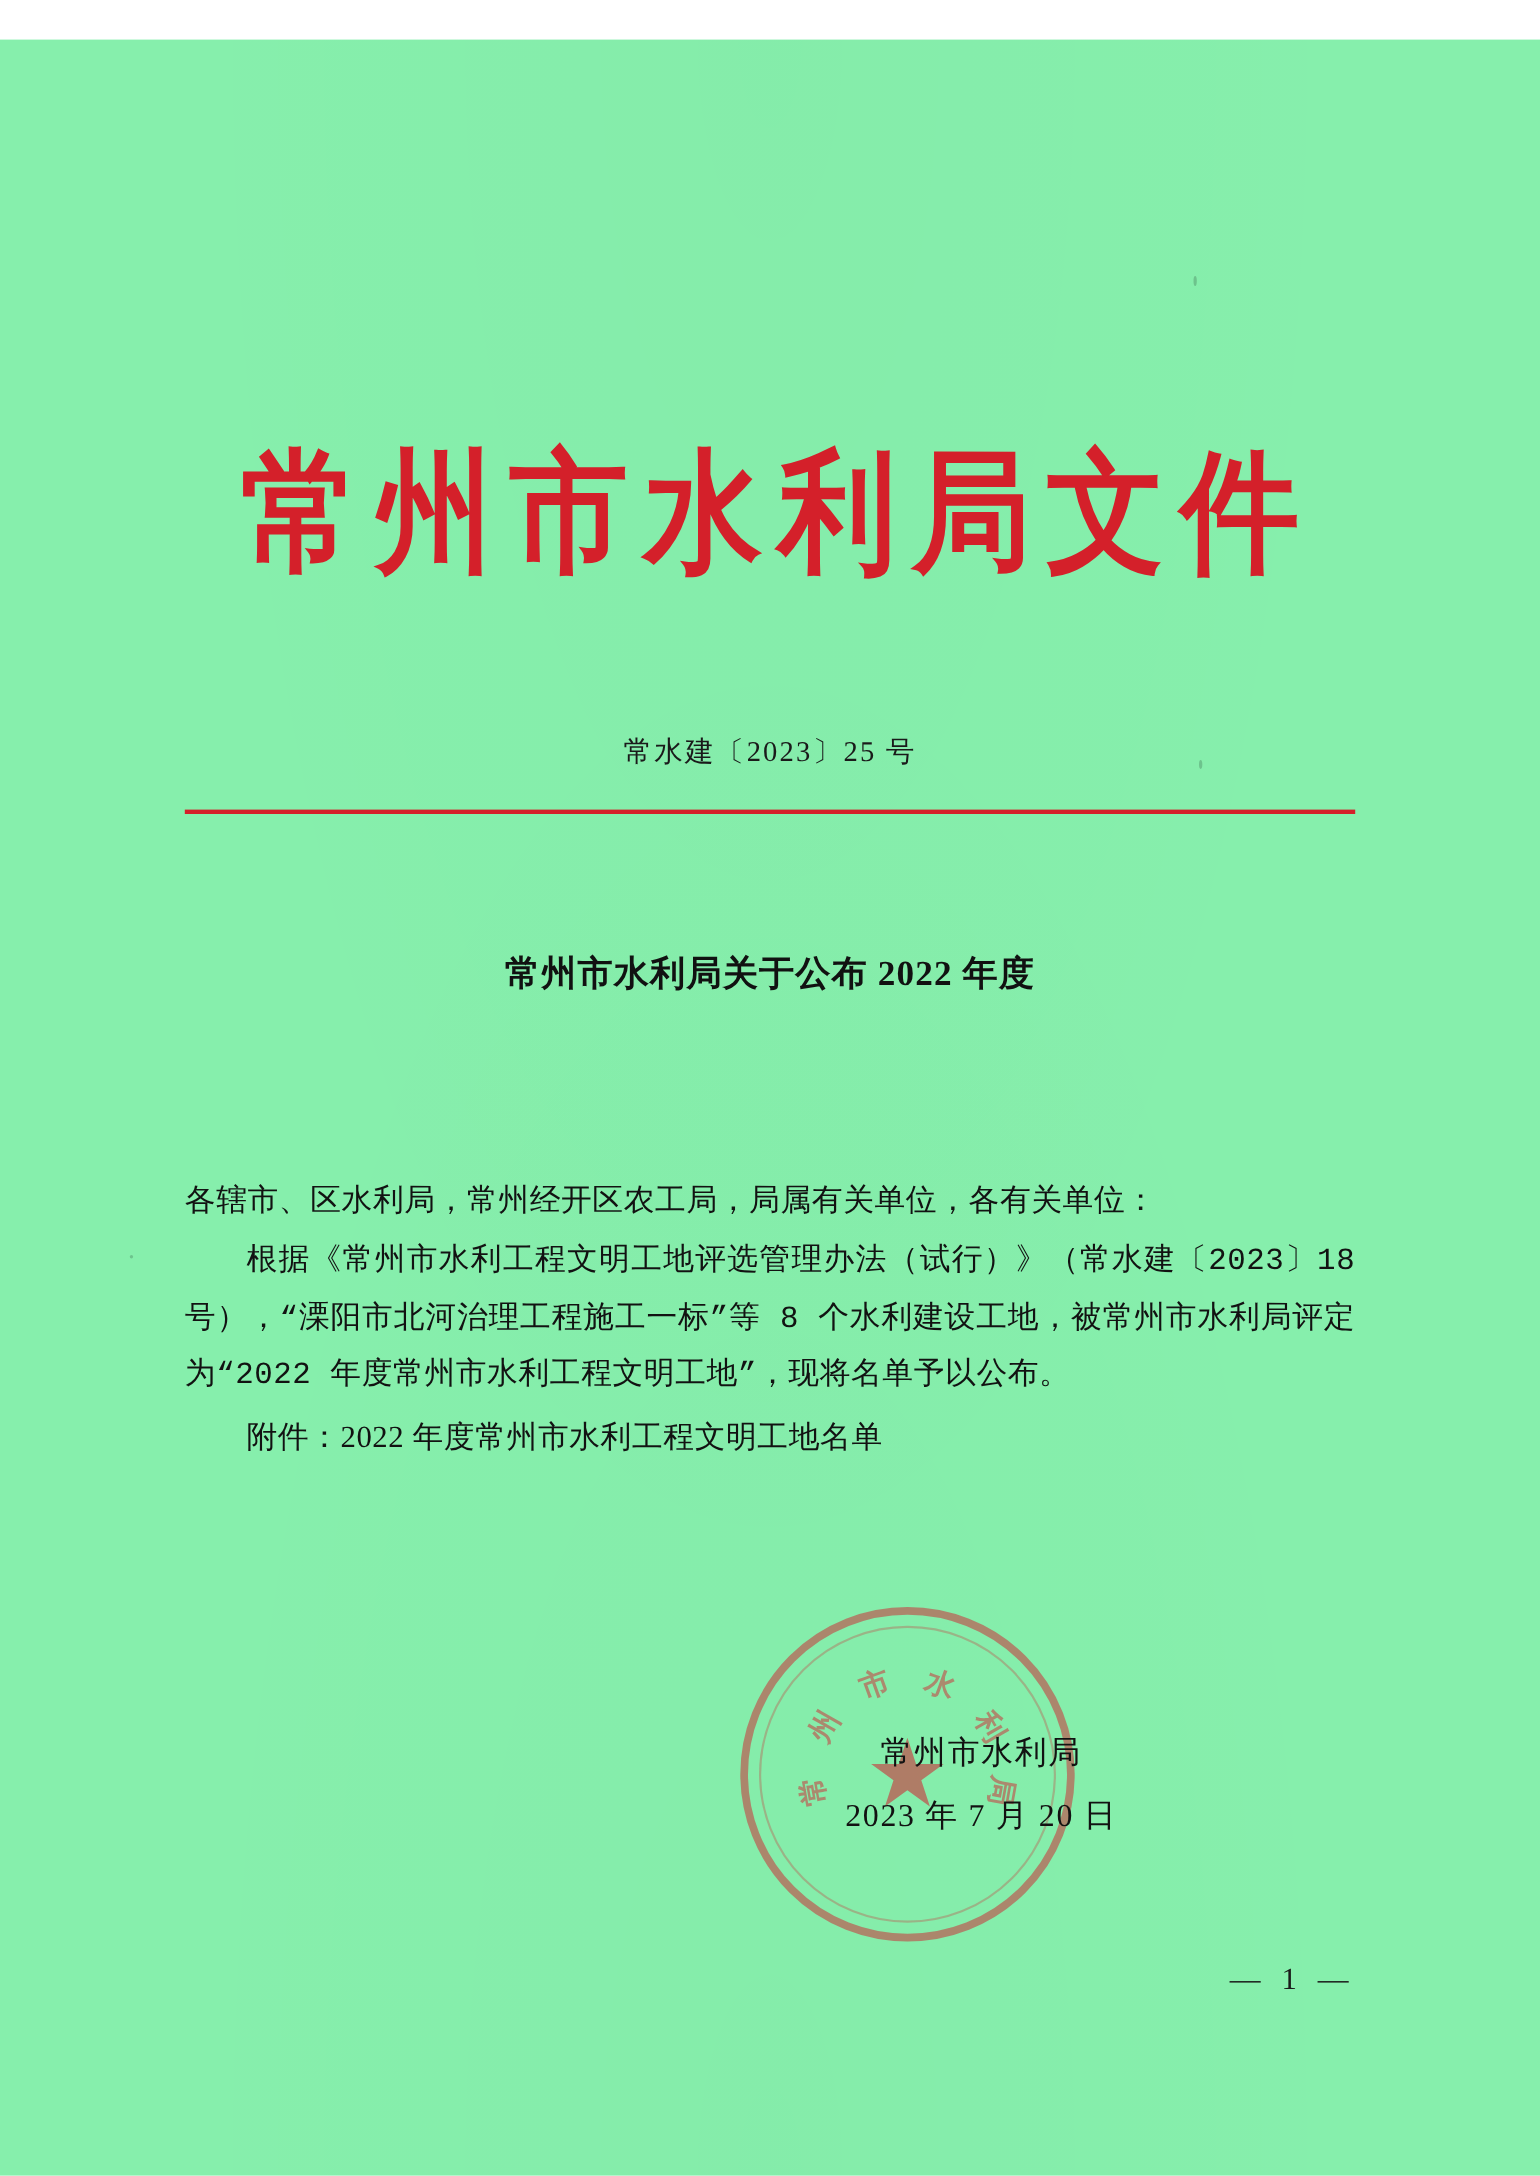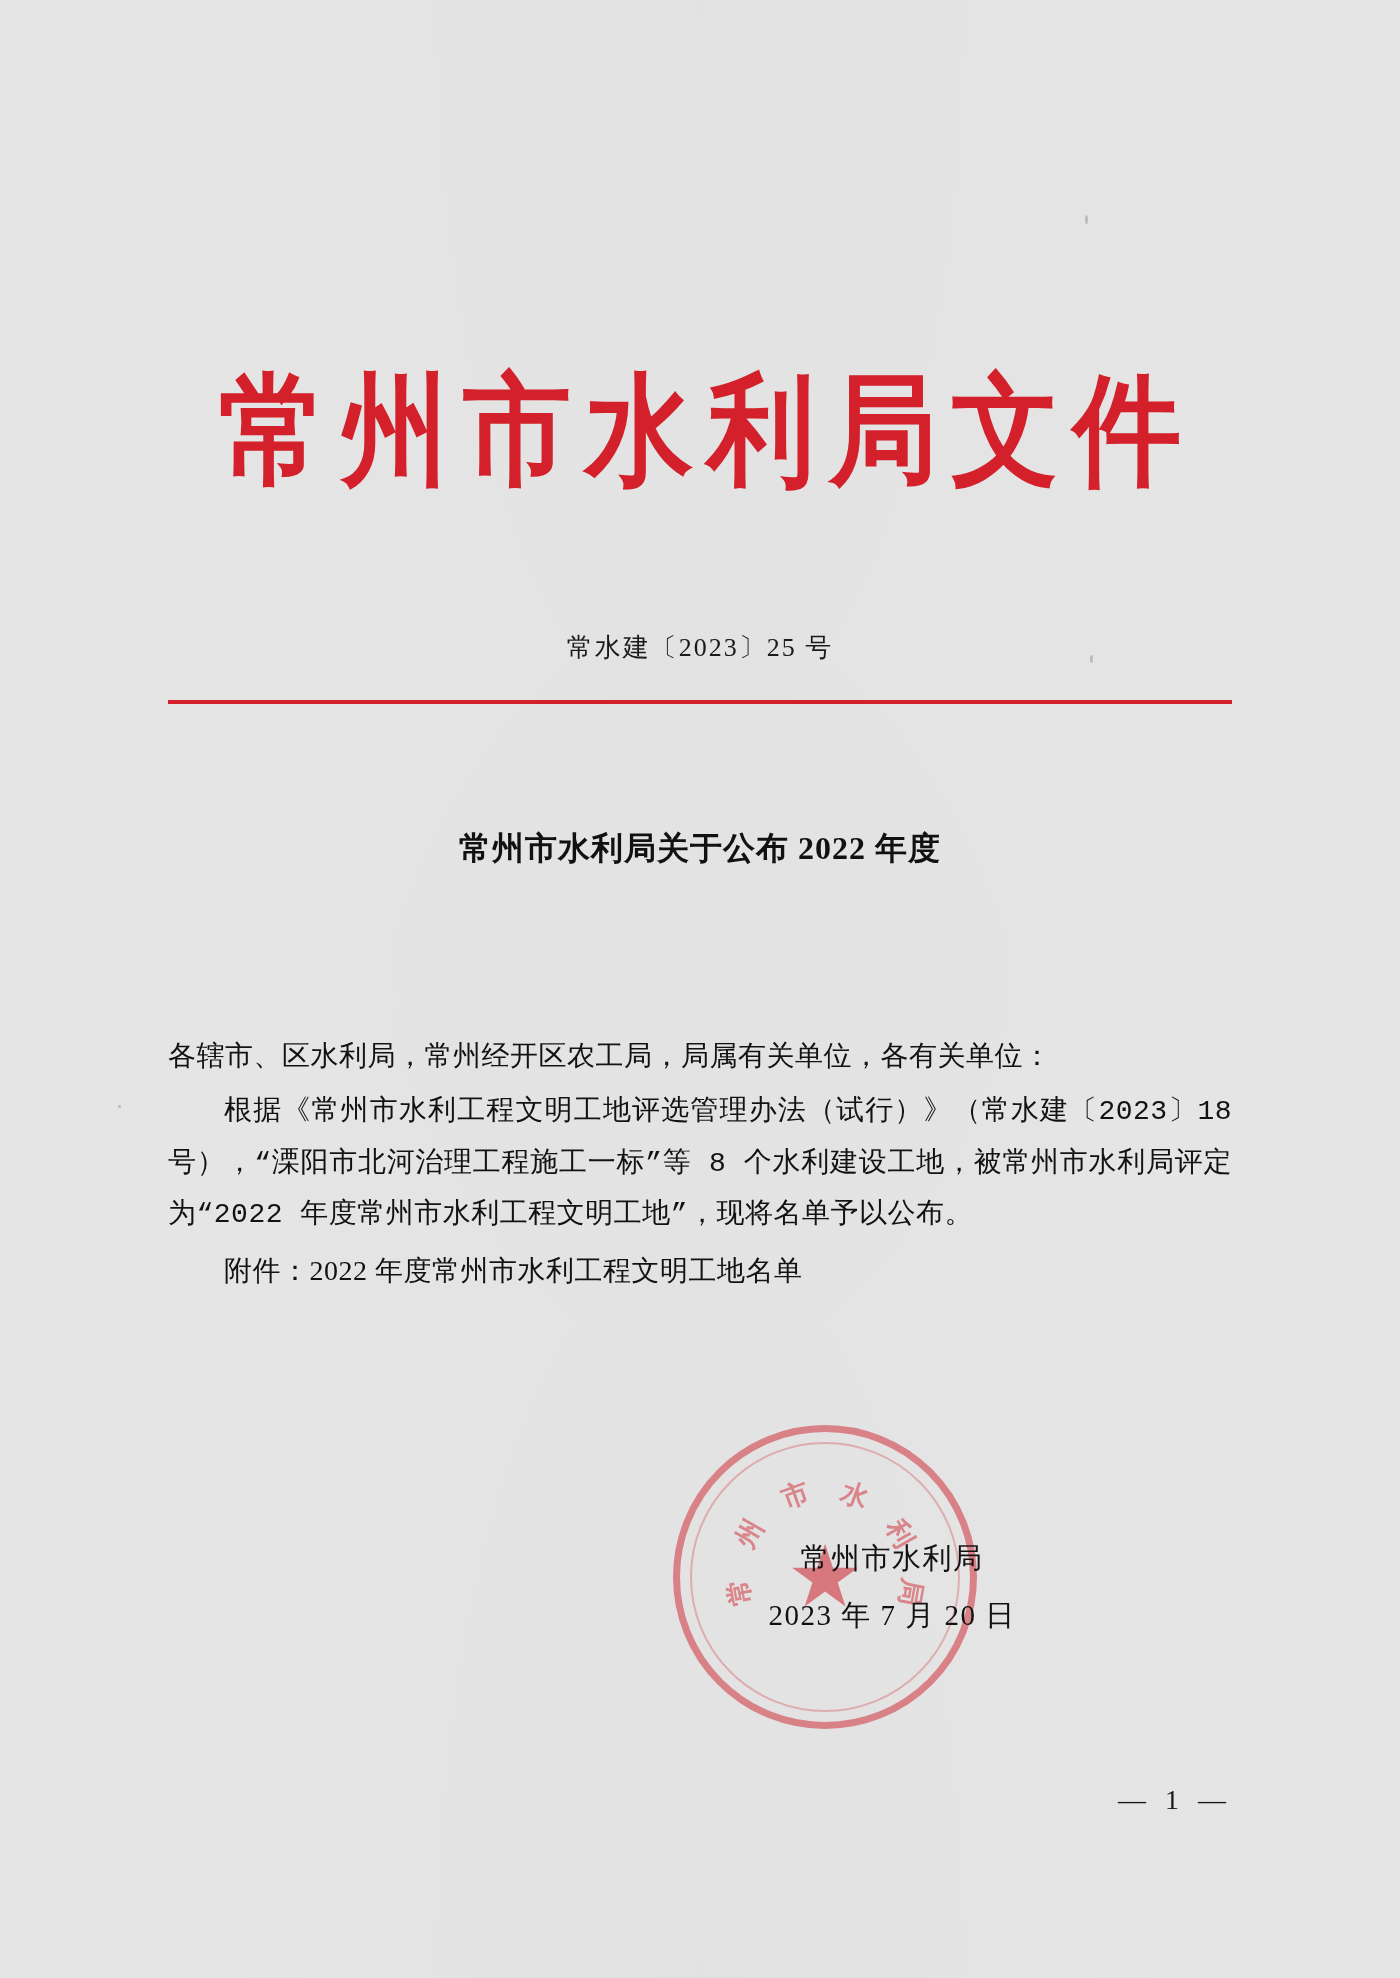--- a/index.html
+++ b/index.html
@@ -12,21 +12,22 @@
     height: 1978px;
     position: relative;
     font-family: "Liberation Serif", serif;
     color: #1a1a1a;
     overflow: hidden;
   }
 
   .page {
     position: absolute;
     inset: 0;
-    background: #e5e5e5;
+    background: #86efac;
+    margin-top: 36px;
   }
 
   
   .page::before {
     content: "";
     position: absolute;
     inset: 0;
     background:
       radial-gradient(ellipse at 50% 0%, rgba(0,0,0,0.012), rgba(0,0,0,0) 60%),
       radial-gradient(ellipse at 50% 100%, rgba(0,0,0,0.012), rgba(0,0,0,0) 60%);

